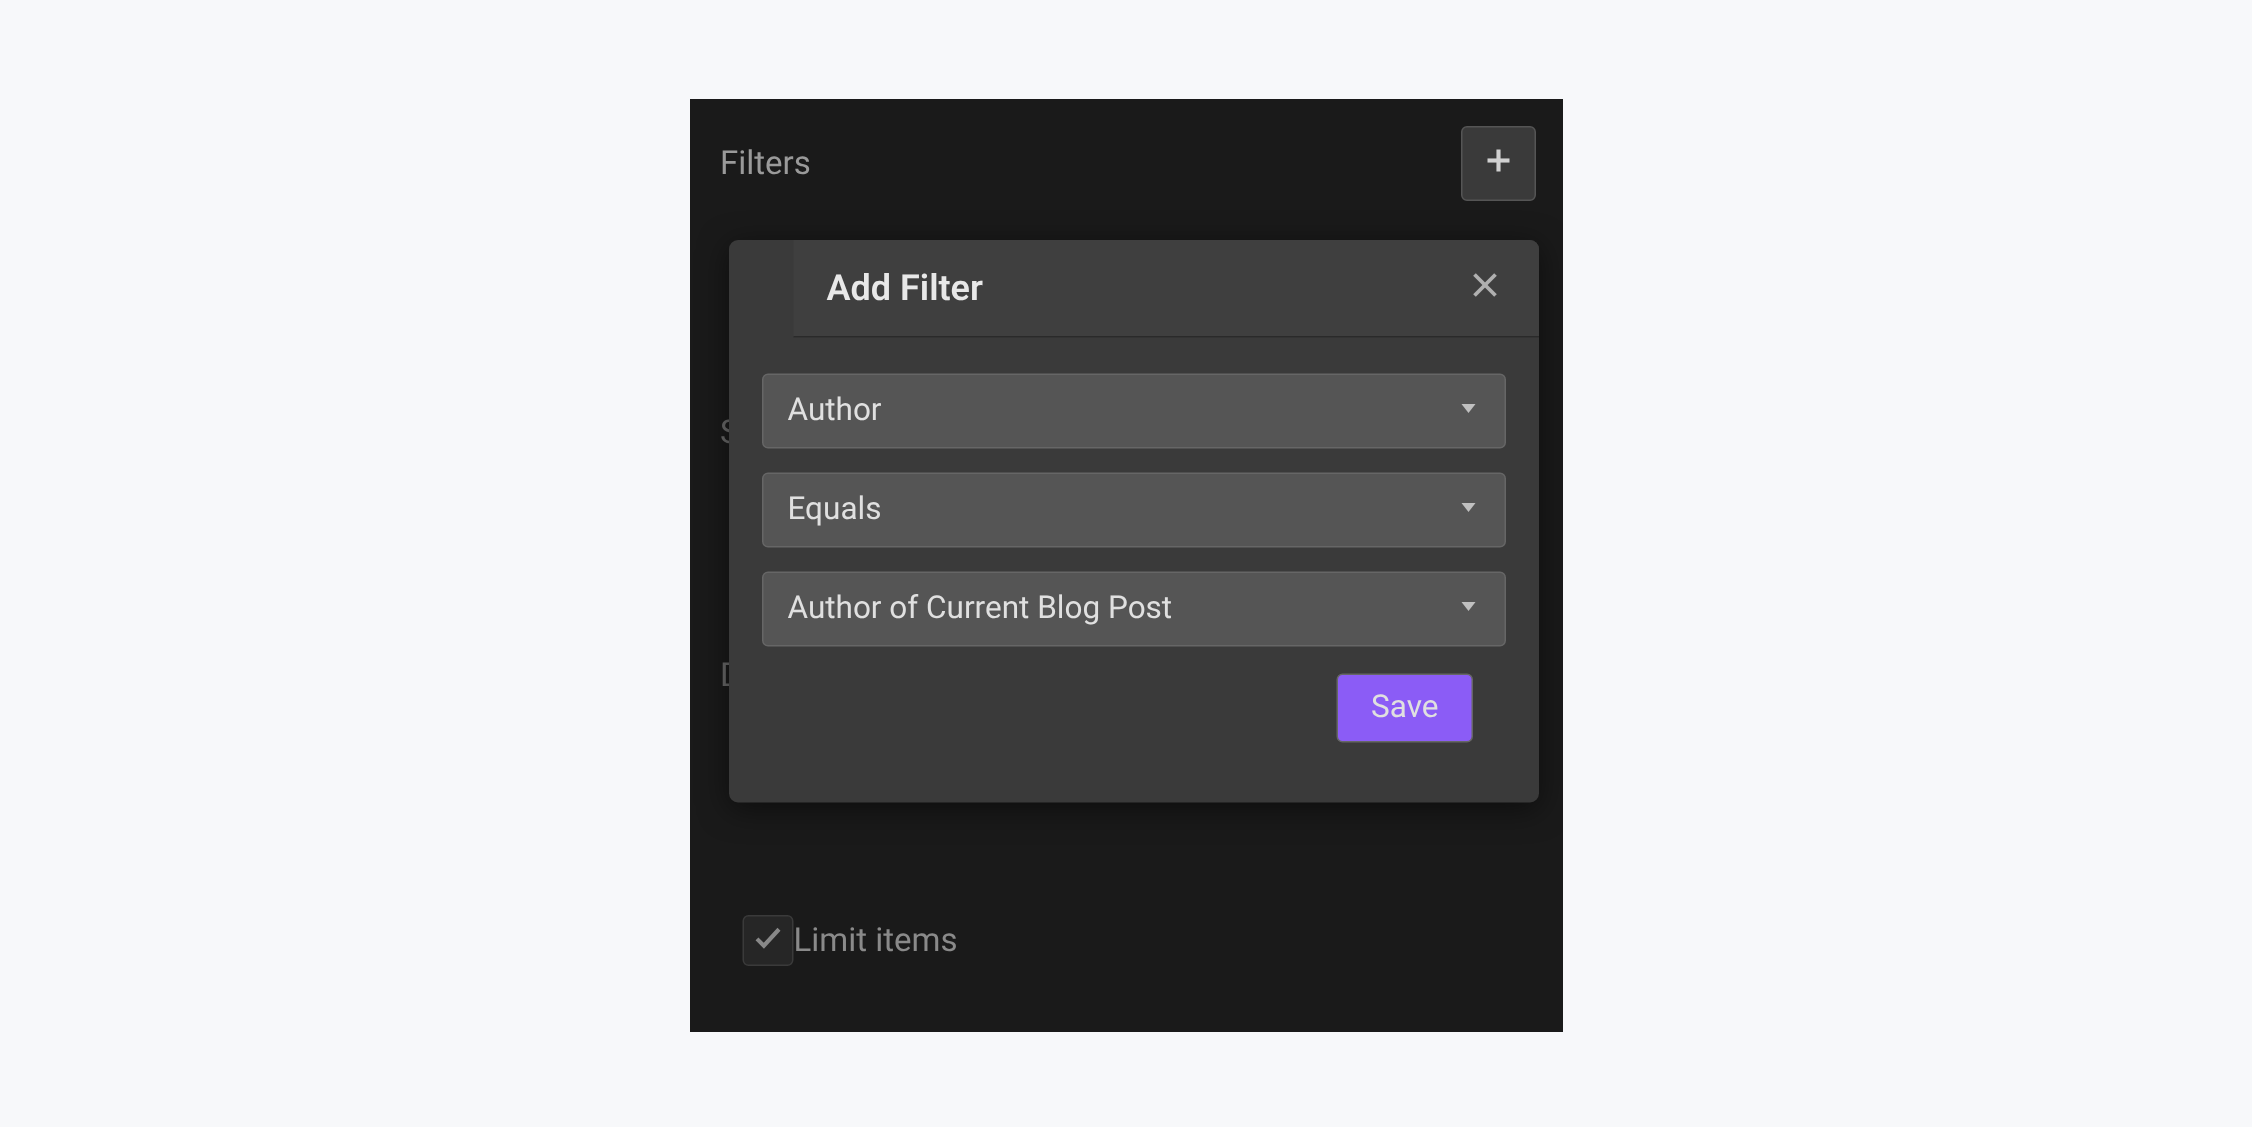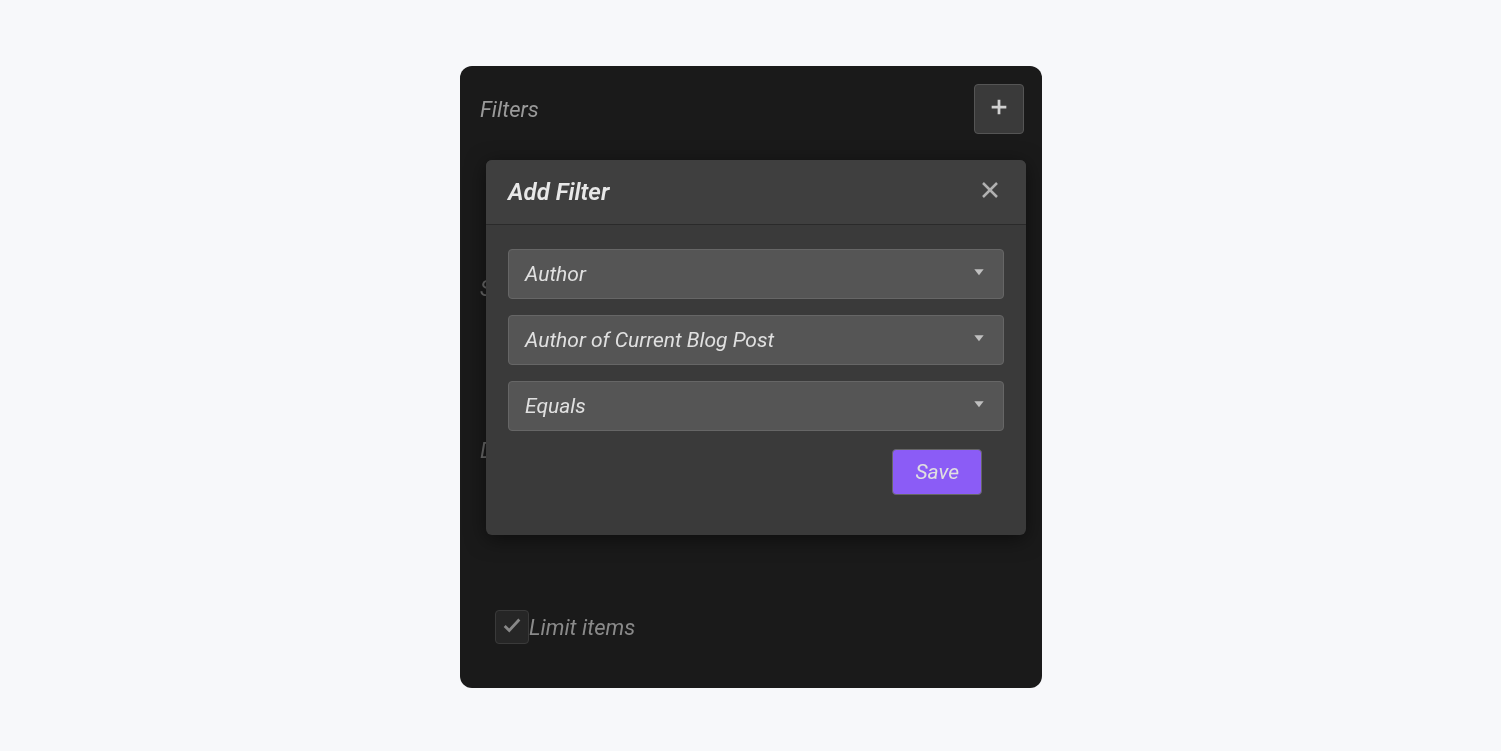--- a/index.html
+++ b/index.html
@@ -17,23 +17,22 @@
       justify-content: center;
       position: relative;
     }
     .panel {
       position: absolute;
       left: 460px;
       top: 66px;
       width: 582px;
       height: 622px;
       background: #1a1a1a;
-      border-radius: 12px;
+      border-radius: 0;
       overflow: hidden;
-      font-style: italic;
     }
     .panel-header {
       display: flex;
       align-items: center;
       justify-content: space-between;
       padding: 18px 18px 10px 20px;
     }
     .panel-header-title {
       color: #9a9a9a;
       font-size: 22px;
@@ -102,20 +101,21 @@
       box-shadow: 0 4px 20px rgba(0,0,0,0.5);
       overflow: hidden;
     }
     .modal-header {
       display: flex;
       align-items: center;
       justify-content: space-between;
       padding: 18px 22px;
       background: #3f3f3f;
       border-bottom: 1px solid #2a2a2a;
+      margin-left: 43px;
     }
     .modal-title {
       color: #e8e8e8;
       font-size: 24px;
       font-weight: 600;
     }
     .close-button {
       width: 28px;
       height: 28px;
       display: flex;
@@ -218,33 +218,33 @@
     <div class="modal-body">
       <div class="select-field">
         <span class="select-value">Author</span>
         <span class="select-caret">
           <svg viewBox="0 0 24 24">
               <polygon points="5,8 19,8 12,17"></polygon>
             </svg>
         </span>
       </div>
       <div class="select-field">
+        <span class="select-value">Equals</span>
+        <span class="select-caret">
+          <svg viewBox="0 0 24 24">
+              <polygon points="5,8 19,8 12,17"></polygon>
+            </svg>
+        </span>
+      </div>
+      <div class="select-field">
         <span class="select-value">Author of Current Blog Post</span>
         <span class="select-caret">
           <svg viewBox="0 0 24 24">
               <polygon points="5,8 19,8 12,17"></polygon>
             </svg>
         </span>
       </div>
-      <div class="select-field">
-        <span class="select-value">Equals</span>
-        <span class="select-caret">
-          <svg viewBox="0 0 24 24">
-              <polygon points="5,8 19,8 12,17"></polygon>
-            </svg>
-        </span>
-      </div>
       <div class="modal-footer">
         <div class="save-button">Save</div>
       </div>
     </div>
   </div>
 </div>
 
 </body></html>

